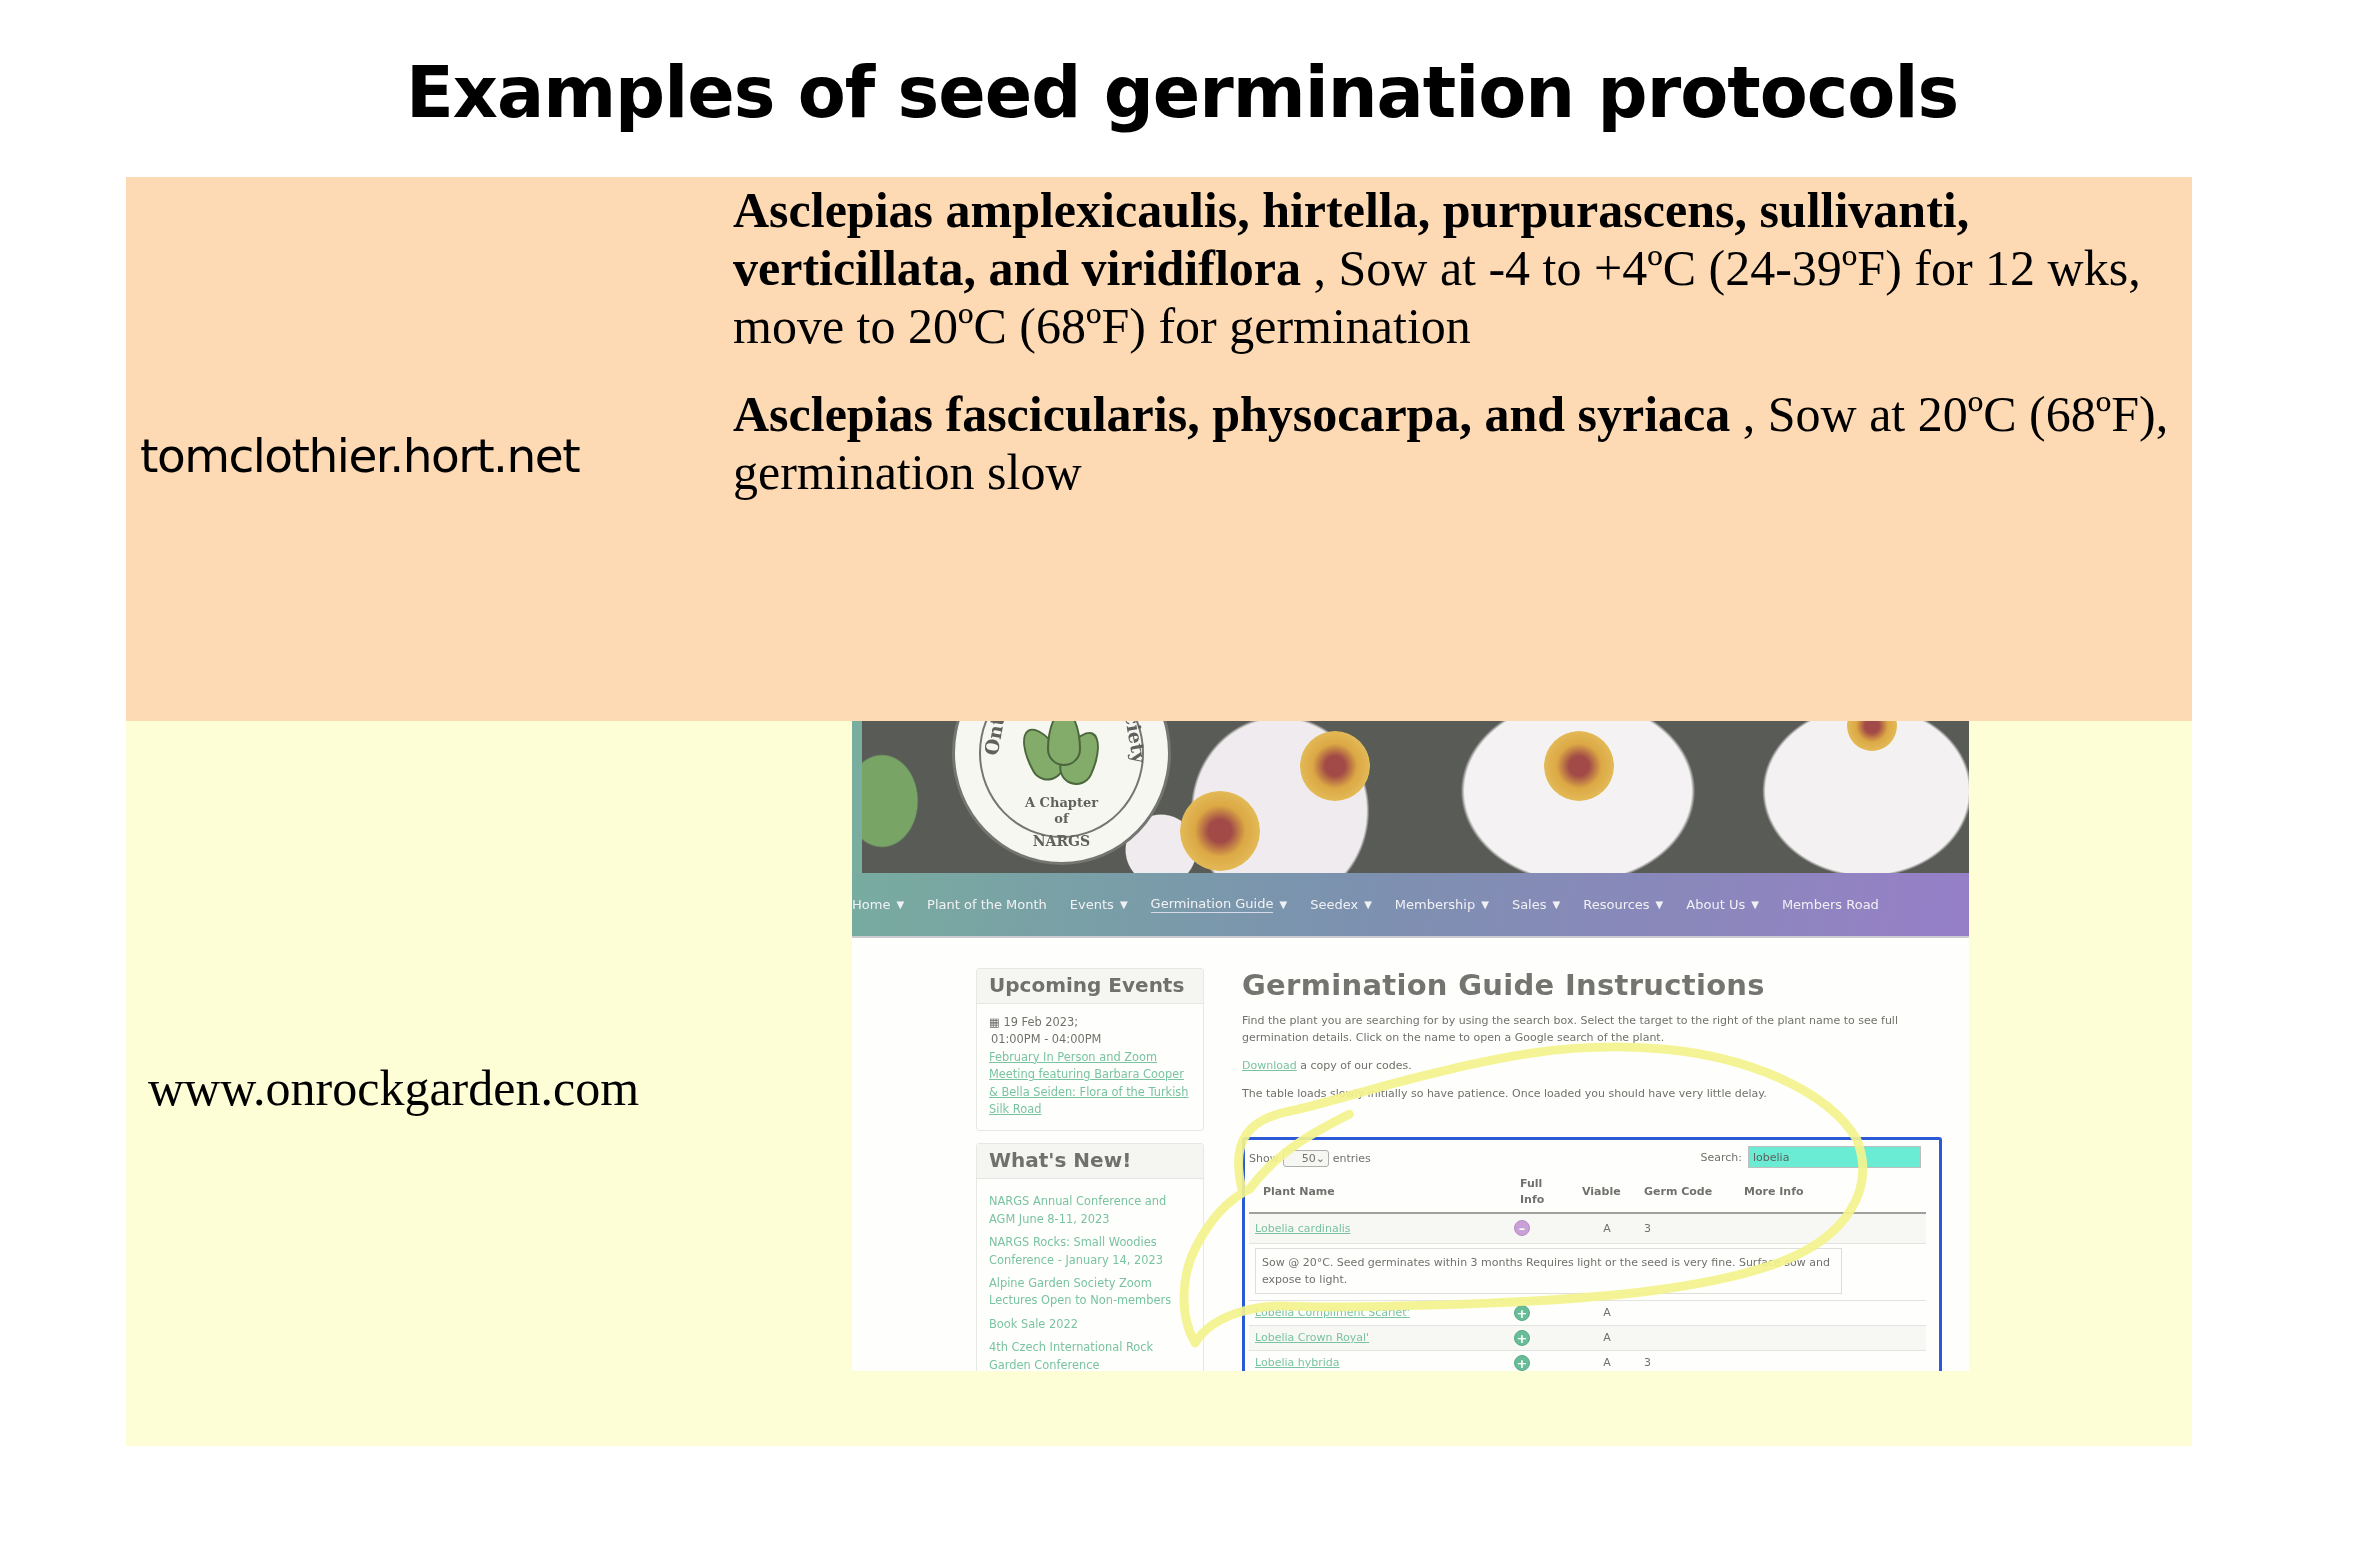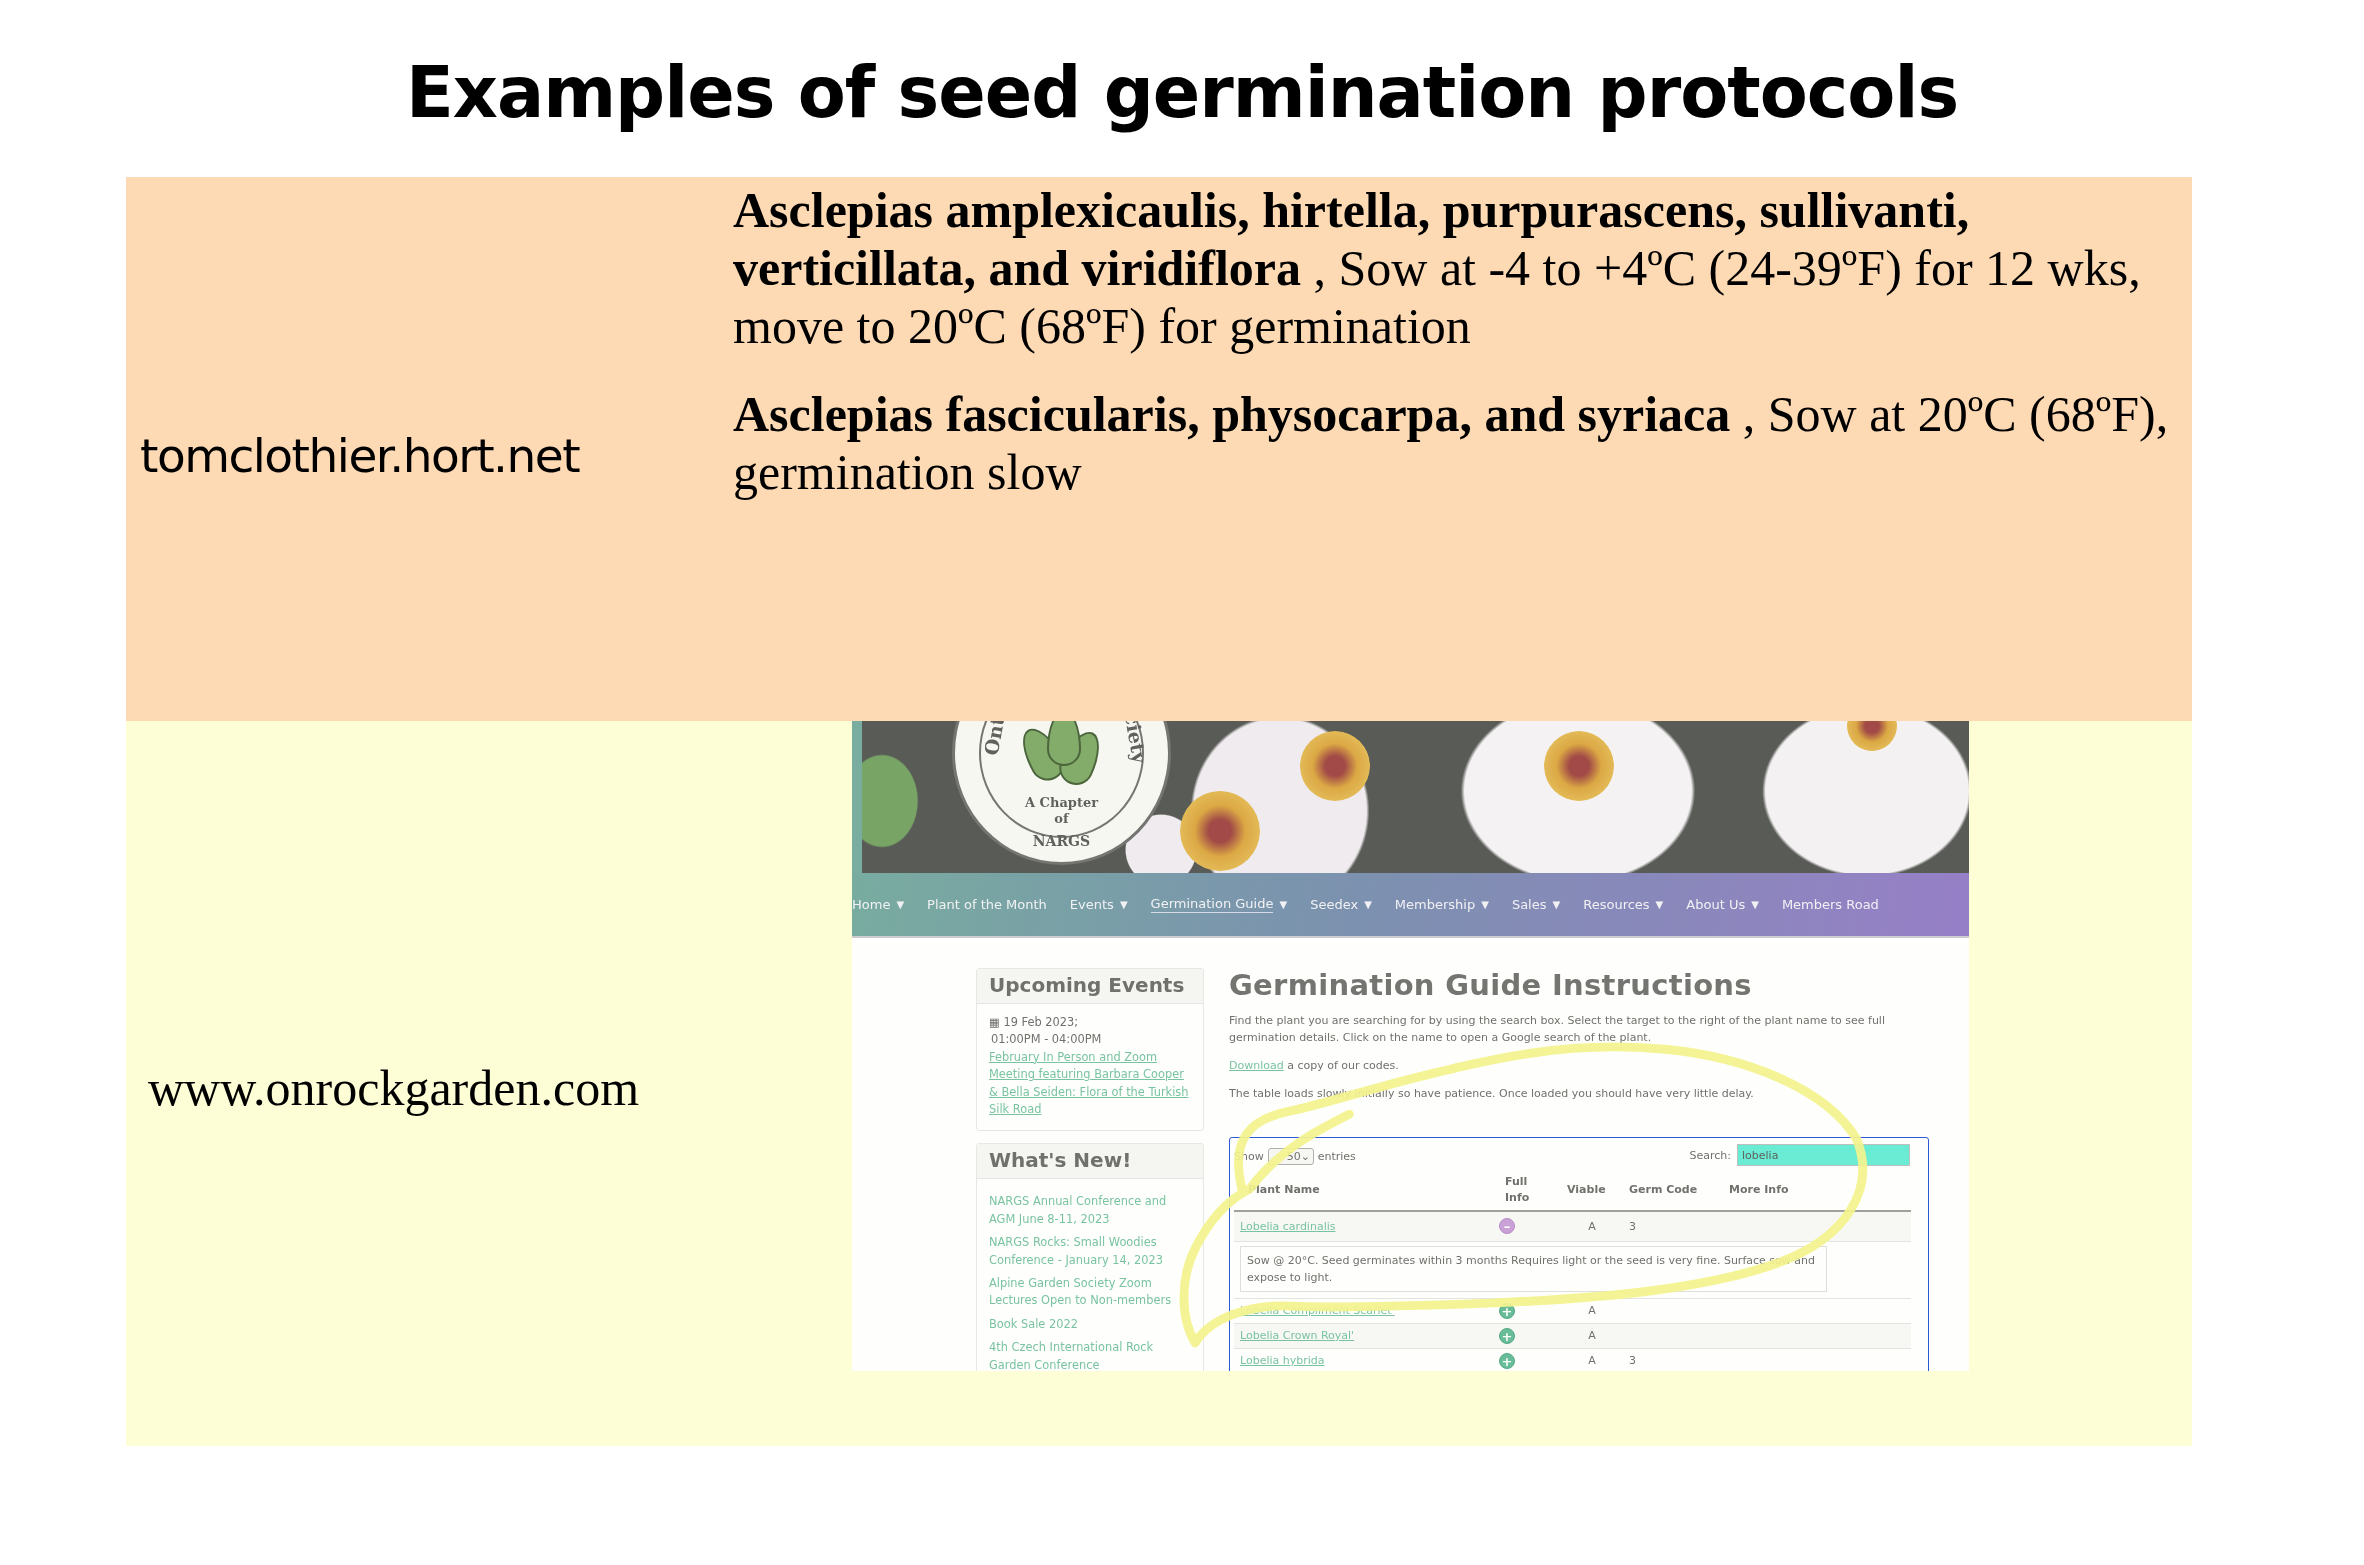--- a/index.html
+++ b/index.html
@@ -89,31 +89,31 @@
   .side-box { border: 1px solid #e6e6e6; border-radius: 3px; background: #fff; margin-bottom: 12px; }
   .side-head {
     background: #f5f5f5; border-bottom: 1px solid #e4e4e4; padding: 4px 12px 6px 12px;
     font-family: "DejaVu Sans", sans-serif; font-weight: bold; font-size: 20px; color: #666;
   }
   .side-body { padding: 10px 10px 12px 12px; font-family: "DejaVu Sans", sans-serif; font-size: 11.4px; line-height: 17.4px; }
   .event-meta { color: #666; }
   .event-link { color: #6fbf9e; text-decoration: underline; display: block; }
   .news-item { color: #6fbf9e; margin-bottom: 6px; display: block; }
 
-  .main { position: absolute; left: 377px; top: 247px; width: 697px; }
+  .main { position: absolute; left: 390px; top: 247px; width: 697px; }
   .main-title {
     font-family: "DejaVu Sans", sans-serif; font-weight: bold; font-size: 29px; color: #6a6a6a;
     letter-spacing: 0.3px; margin-bottom: 10px;
   }
   .main-p { font-family: "DejaVu Sans", sans-serif; font-size: 11px; line-height: 17px; color: #666; margin-bottom: 11px; }
   .main-p a { color: #6fbf9e; text-decoration: underline; }
 
   .dt {
     position: absolute; left: 0; top: 169px; width: 700px; height: 239px;
-    border: 1px solid #1d4ed8; border-radius: 3px; background: #fff;
+    border: 3px solid #1d4ed8; border-radius: 3px; background: #fff;
   }
   .dt-top { position: absolute; left: 4px; top: 4px; right: 18px; height: 26px; font-family: "DejaVu Sans", sans-serif; font-size: 11px; color: #666; }
   .dt-show { position: absolute; left: 0; top: 6px; display: flex; align-items: center; gap: 4px; }
   .dt-select { border: 1px solid #aaa; border-radius: 3px; padding: 1px 18px; width: 46px; background: #f6f6f6; display: flex; justify-content: space-between; font-size: 11px; }
   .dt-search { position: absolute; right: 0; top: 2px; display: flex; align-items: center; gap: 6px; }
   .dt-search-input { width: 173px; height: 22px; border: 1px solid #bbb; font-family: "DejaVu Sans", sans-serif; font-size: 11px; color: #555; padding: 2px 4px; background: #5eead4; }
 
   table.gtable { position: absolute; left: 4px; top: 32px; width: 677px; border-collapse: collapse; font-family: "DejaVu Sans", sans-serif; font-size: 11px; color: #666; }
   .gtable th { font-weight: bold; text-align: left; vertical-align: middle; padding: 4px 6px; border-bottom: 2px solid #999; height: 38px; line-height: 16px; }
   .gtable td { padding: 0 6px; height: 25px; border-bottom: 1px solid #e2e2e2; }

